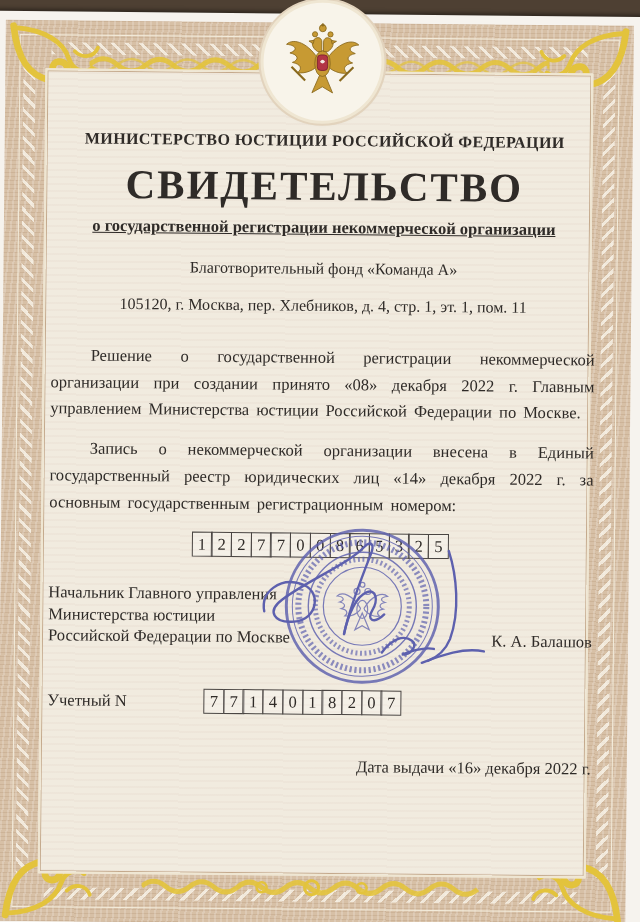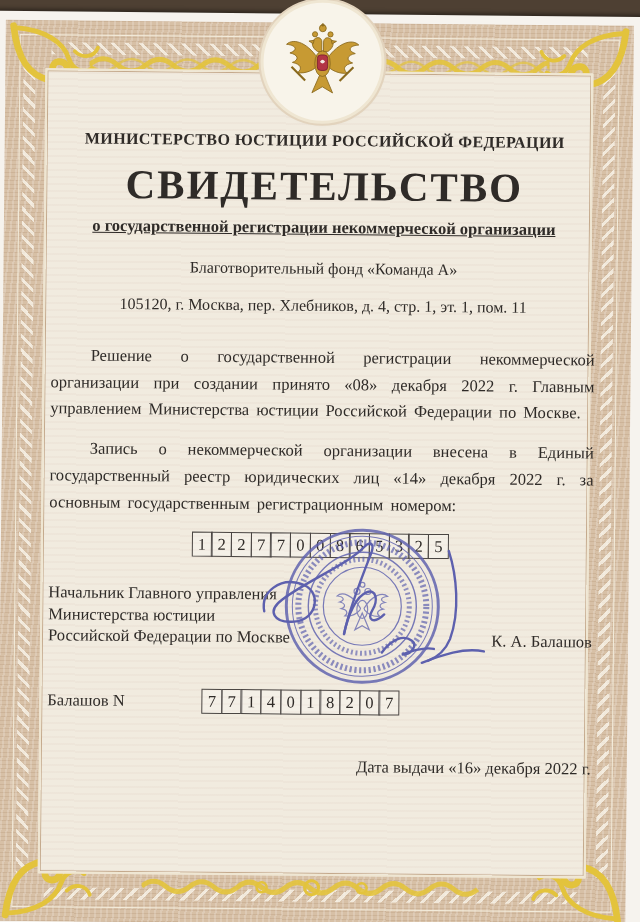--- a/index.html
+++ b/index.html
@@ -200,21 +200,21 @@
     <div class="sig-block">
       <div class="sig-titles">
         <div>Начальник Главного управления</div>
         <div>Министерства юстиции</div>
         <div>Российской Федерации по Москве</div>
       </div>
       <div class="sig-name">К. А. Балашов</div>
     </div>
 
     <div class="uchet-row">
-      <span>Балашов N</span>
+      <span>Учетный N</span>
       <div class="digit-row">
           <span class="digit-cell">7</span>
           <span class="digit-cell">7</span>
           <span class="digit-cell">1</span>
           <span class="digit-cell">4</span>
           <span class="digit-cell">0</span>
           <span class="digit-cell">1</span>
           <span class="digit-cell">8</span>
           <span class="digit-cell">2</span>
           <span class="digit-cell">0</span>

